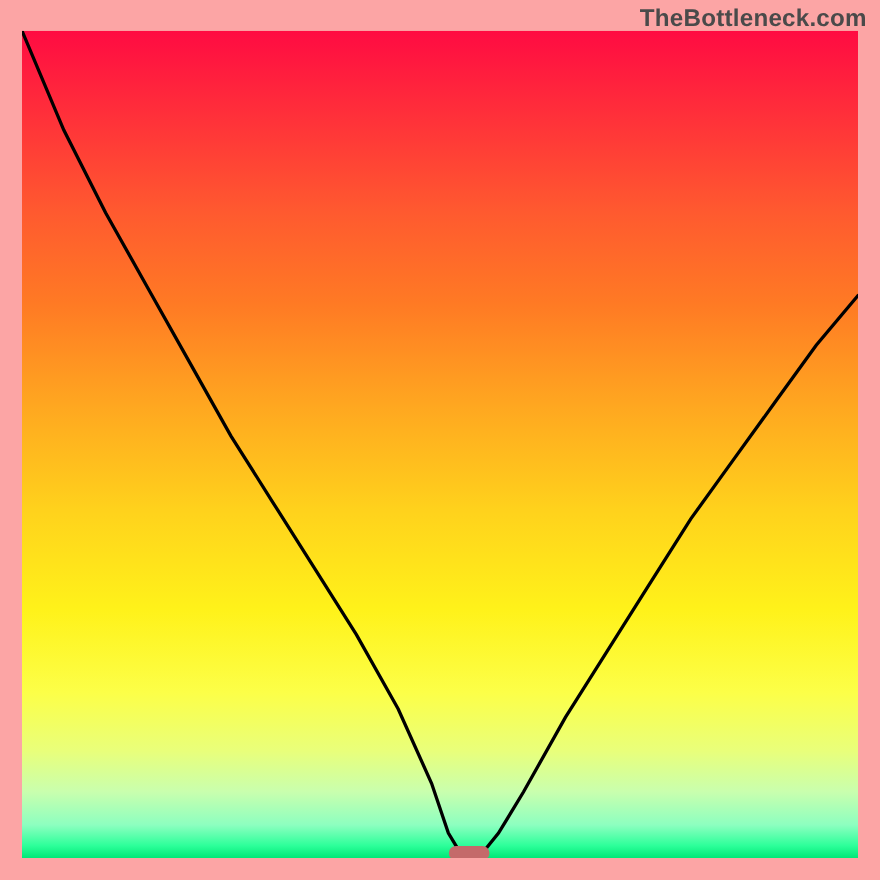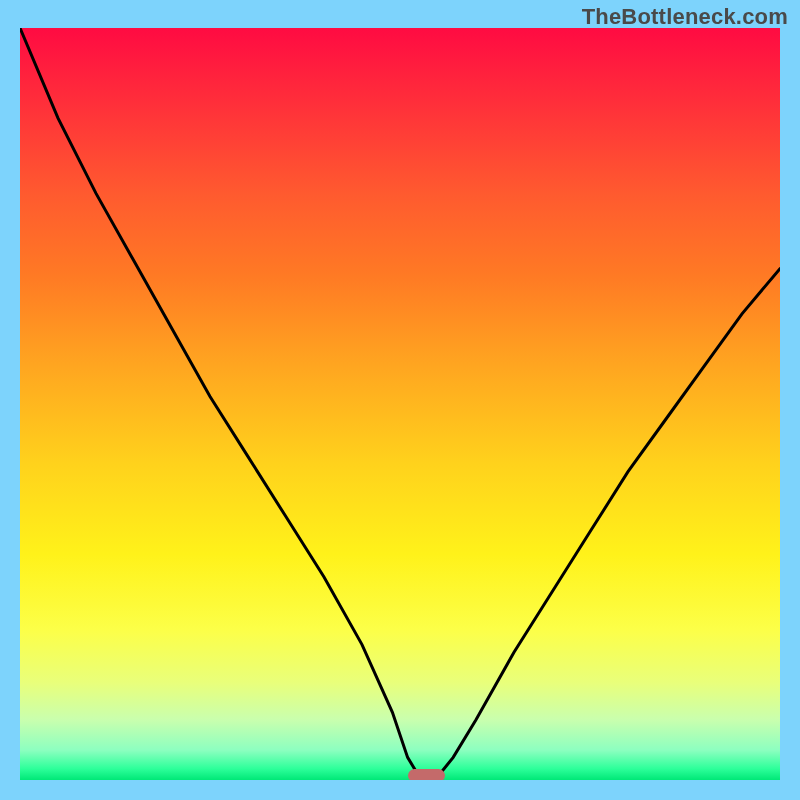--- a/index.html
+++ b/index.html
@@ -8,21 +8,21 @@
     width: 800px;
     height: 800px;
     overflow: hidden;
     background: #000;
     font-family: Arial, Helvetica, sans-serif;
   }
   .frame {
     position: relative;
     width: 800px;
     height: 800px;
-    background: #7dd3fc;
+    background: #fca5a5;
   }
   .watermark {
     position: absolute;
     top: 4px;
     right: 12px;
     color: #4a4a4a;
     font-size: 22px;
     font-weight: 600;
     letter-spacing: 0.2px;
     z-index: 5;

